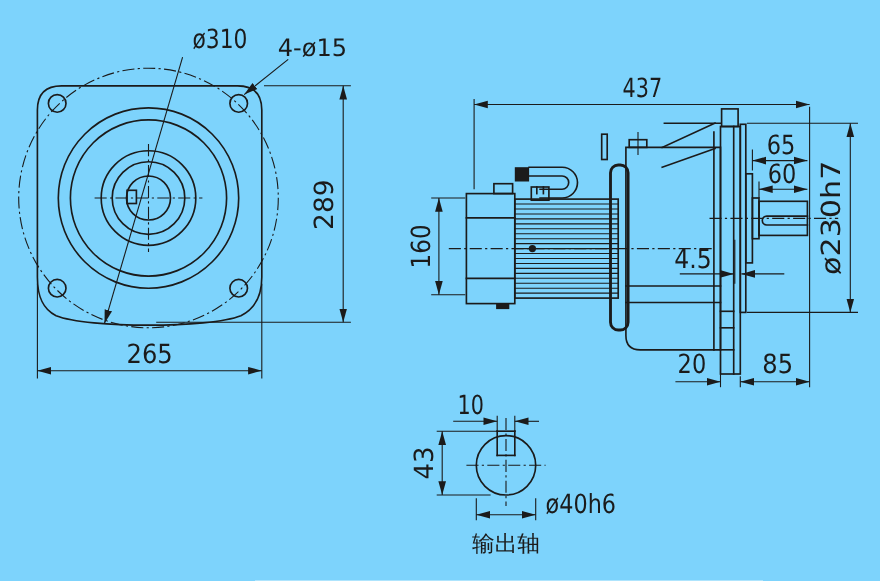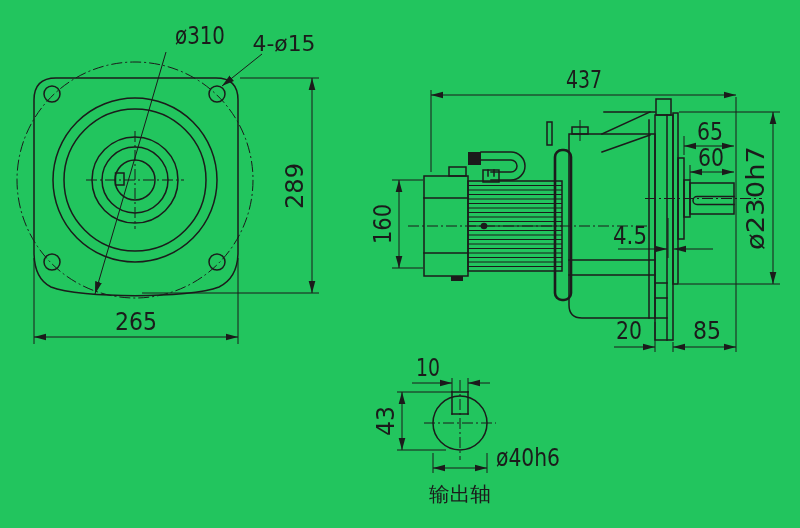--- a/index.html
+++ b/index.html
@@ -1,16 +1,16 @@
 <!DOCTYPE html>
 <html><head>
 <meta charset="utf-8">
 <style>
   html,body{margin:0;padding:0;background:#ffffff;}
-  .canvas{width:800px;height:528px;background:#22c55e;position:relative;overflow:hidden;}
+  .canvas{width:800px;height:528px;background:#7dd3fc;position:relative;overflow:hidden;}
   svg{display:block;}
   
   .obj   {stroke:#1b1b1b;stroke-width:1.5;fill:none;stroke-linecap:square;}
   .objth {stroke:#1b1b1b;stroke-width:2.6;fill:none;}
   .thin  {stroke:#1b1b1b;stroke-width:1;fill:none;stroke-linecap:butt;}
   .cl    {stroke:#1b1b1b;stroke-width:1;fill:none;stroke-dasharray:11 3 2 3;}
   .fill  {fill:#1b1b1b;stroke:none;}
   text{font-family:"DejaVu Sans","Liberation Sans",sans-serif;fill:#1b1b1b;}
   .dim{font-size:24px;}
   .dim-s{font-size:22px;}

